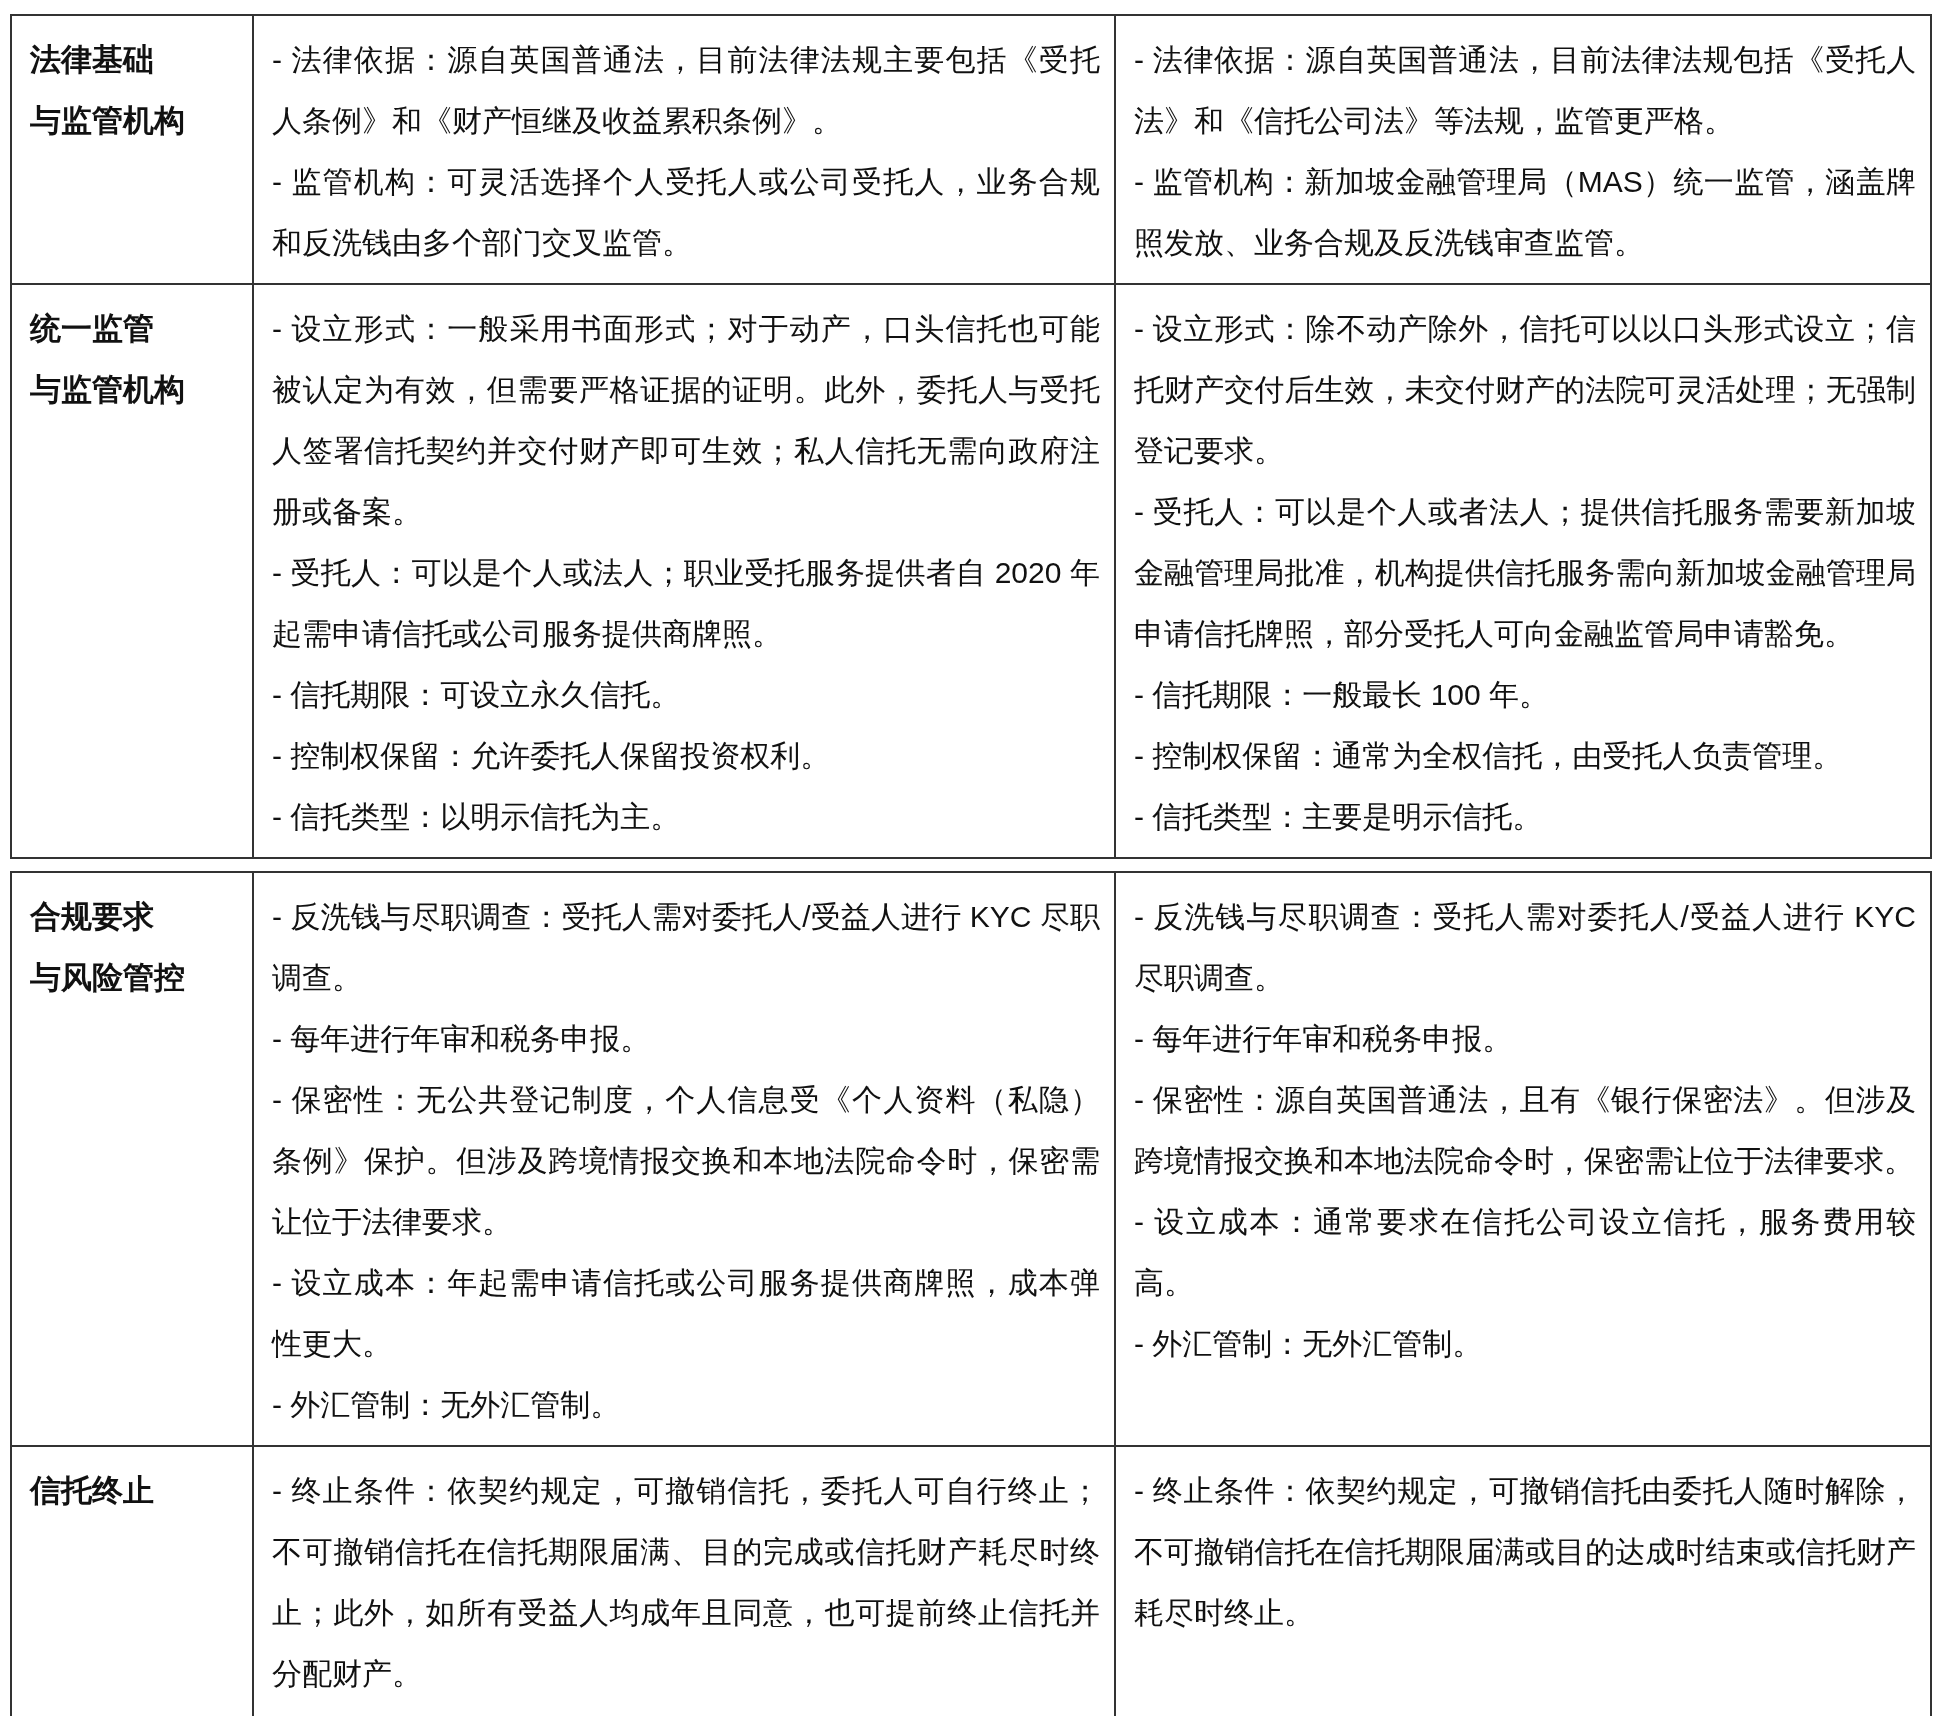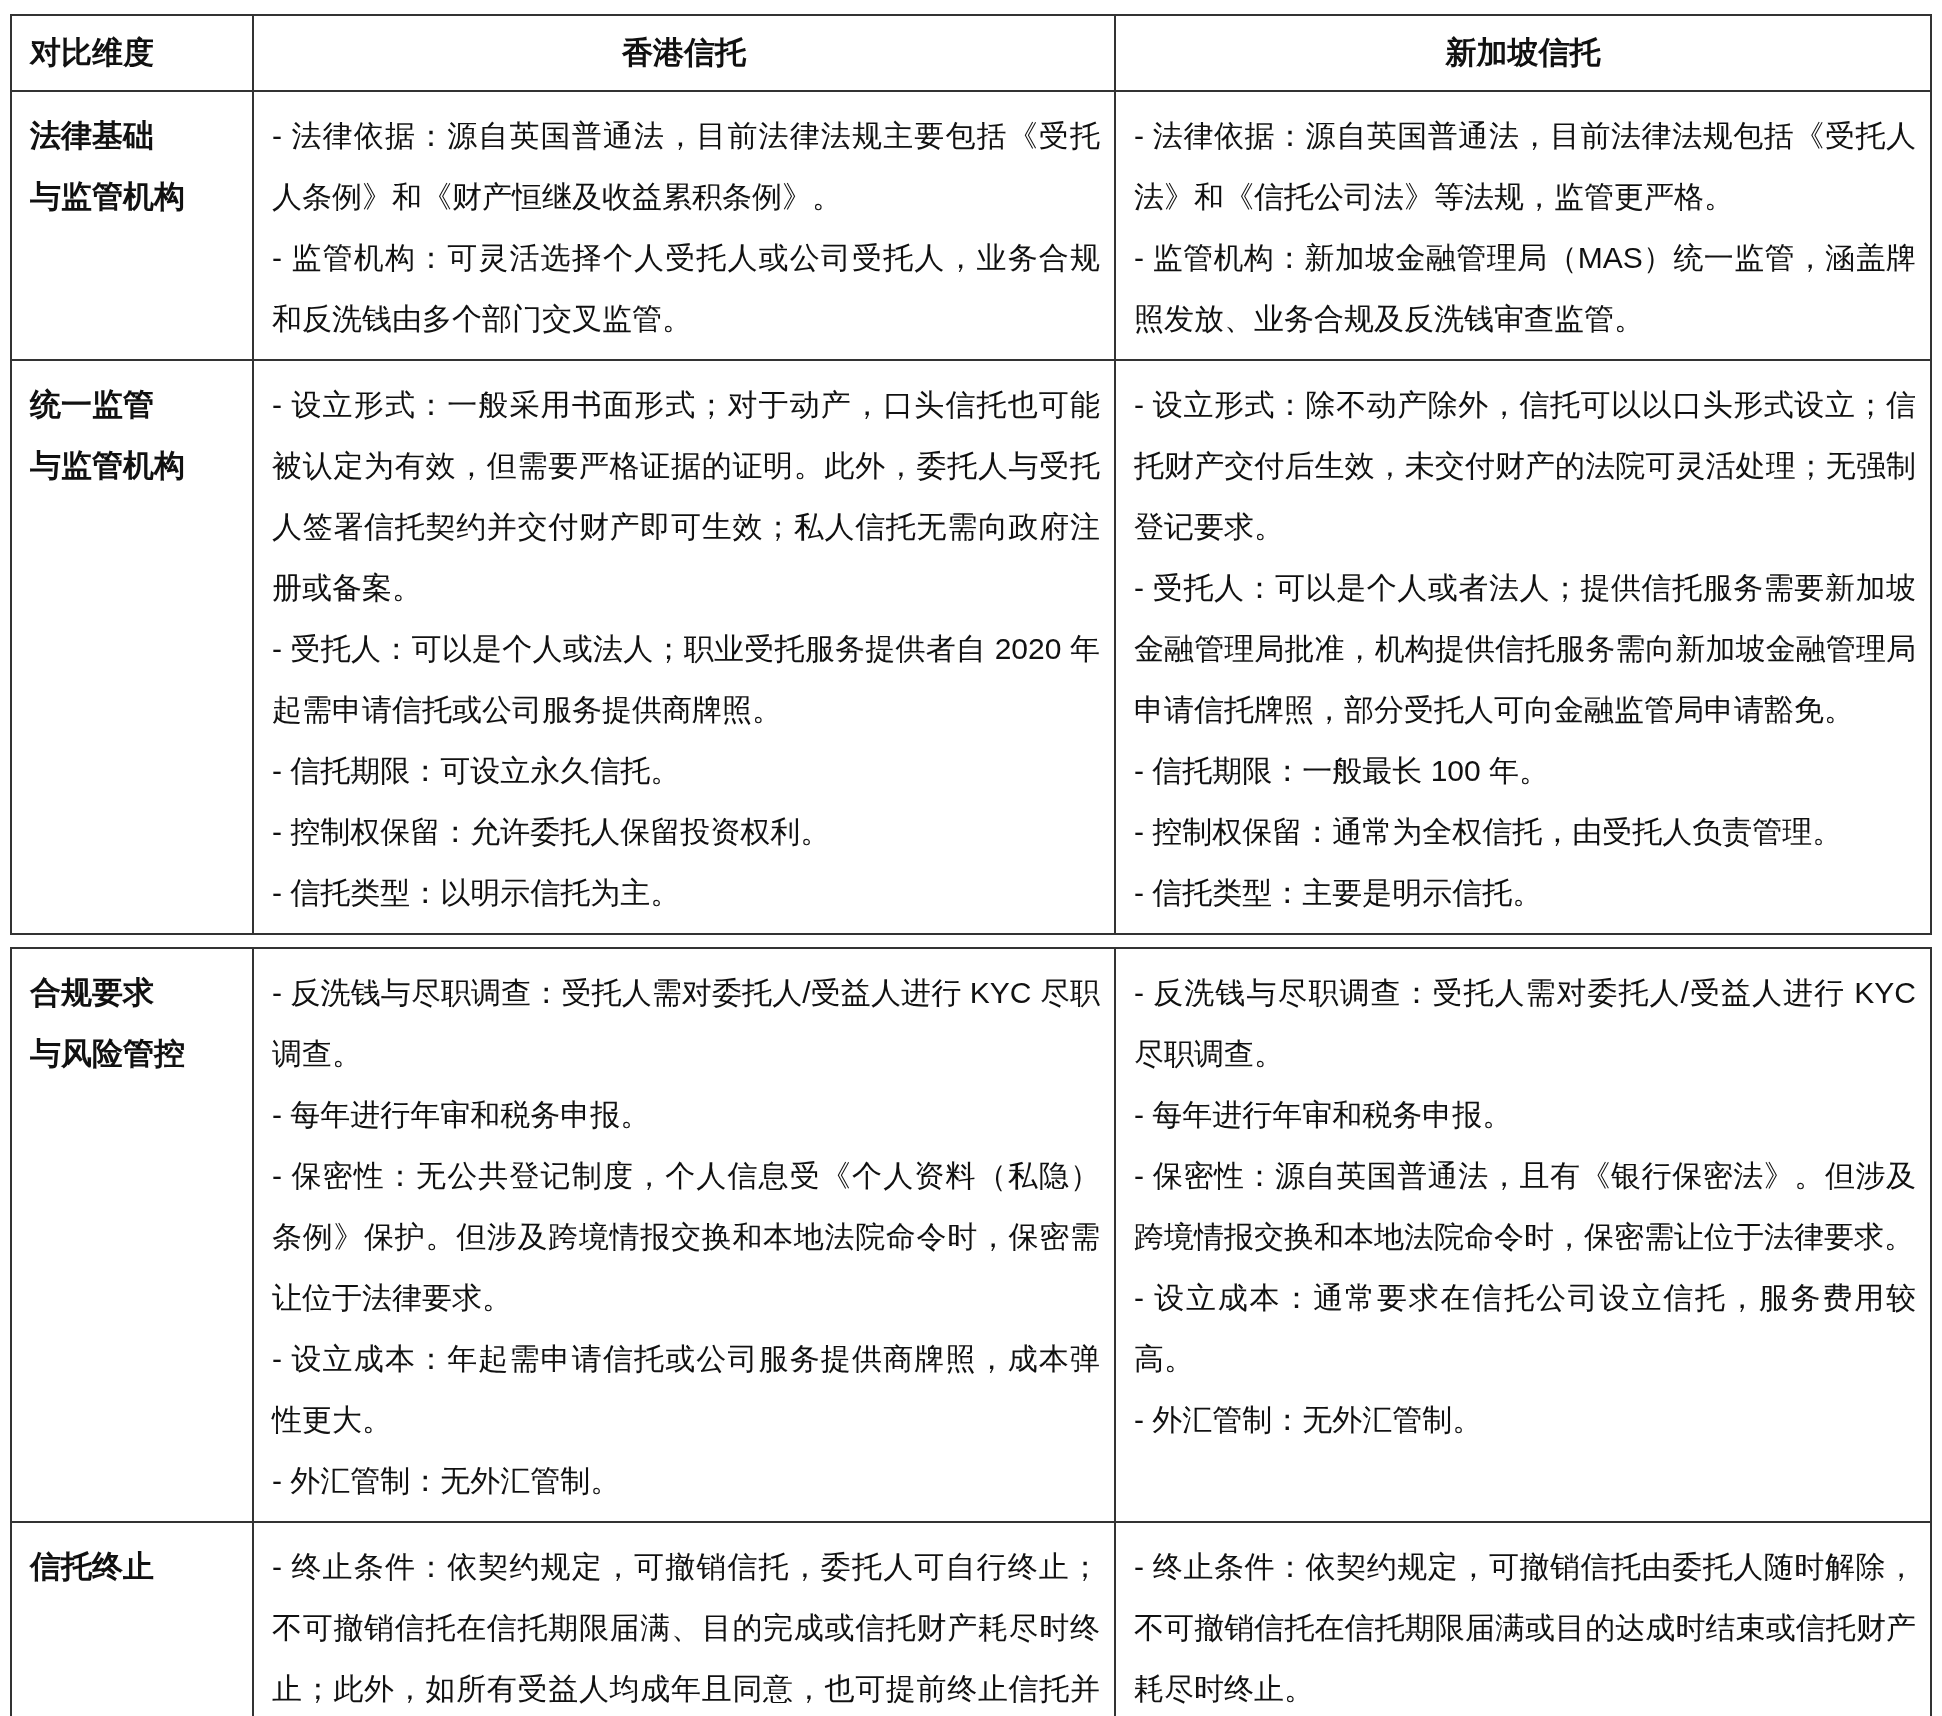--- a/index.html
+++ b/index.html
@@ -61,25 +61,20 @@
 
 <div class="page">
 
   <table class="cmp">
     <colgroup>
         <col class="c-dim">
         <col class="c-hk">
         <col class="c-sg">
       </colgroup>
     <tbody>
-        <tr>
-      <th class="h-dim">对比维度</th>
-      <th>香港信托</th>
-      <th>新加坡信托</th>
-    </tr>
 
     <tr>
       <td class="cell dim" style="height:263px">
         <p>法律基础</p>
         <p>与监管机构</p>
       </td>
       <td class="cell">
         <p>- 法律依据：源自英国普通法，目前法律法规主要包括《受托人条例》和《财产恒继及收益累积条例》。</p>
         <p>- 监管机构：可灵活选择个人受托人或公司受托人，业务合规和反洗钱由多个部门交叉监管。</p>
       </td>

